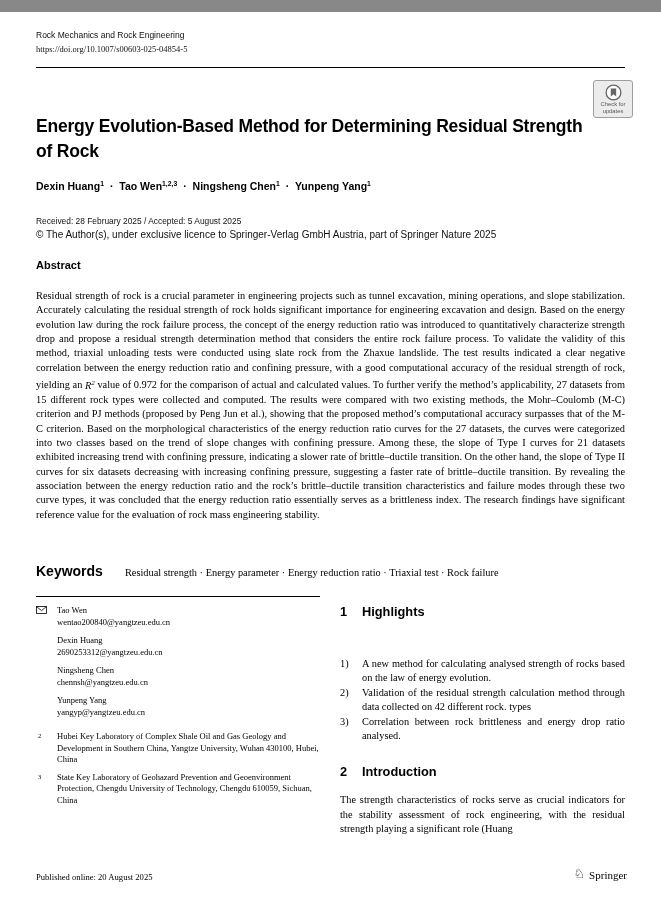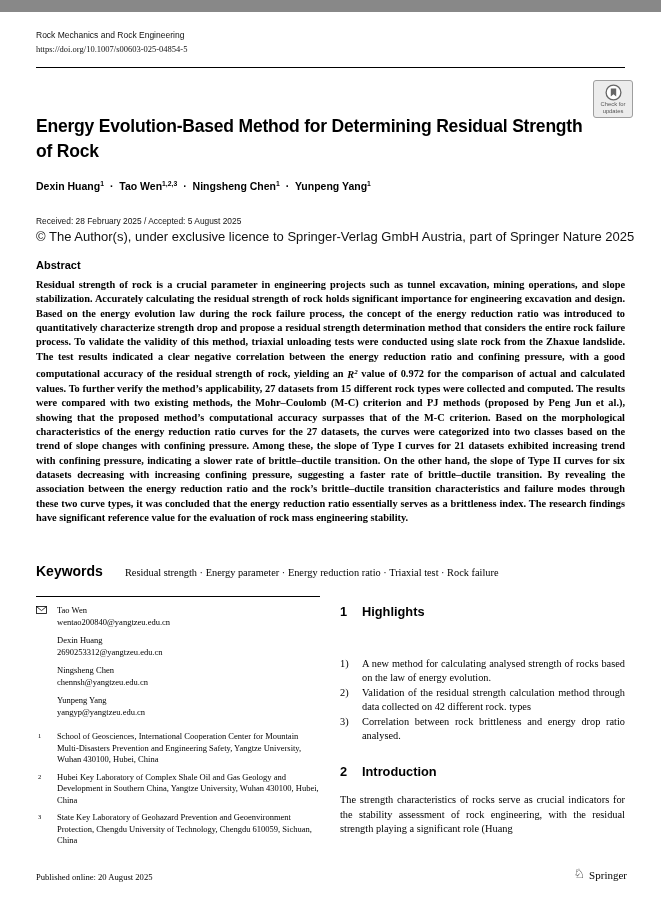--- a/index.html
+++ b/index.html
@@ -23,25 +23,25 @@
   .badge-text{ font-family:"Liberation Sans",sans-serif; font-size:5.8px; line-height:6.5px; color:#555; }
 
   
   .title     { position:absolute; left:36px; top:102px; width:575px; font-family:"Liberation Sans",sans-serif;
                font-weight:bold; font-size:17.5px; line-height:25px; letter-spacing:-0.2px; }
   .authors   { position:absolute; left:36px; top:167px; font-family:"Liberation Sans",sans-serif;
                font-weight:bold; font-size:10.5px; }
   .authors sup { font-size:6.8px; }
   .authors .sep { font-weight:bold; padding:0 3px; }
   .dates     { position:absolute; left:36px; top:204px; font-family:"Liberation Sans",sans-serif; font-size:8.4px; color:#111; }
-  .copyright { position:absolute; left:36px; top:217px; font-family:"Liberation Sans",sans-serif; font-size:13px; color:#111; }
+  .copyright { position:absolute; left:36px; top:217px; font-family:"Liberation Sans",sans-serif; font-size:10px; color:#111; }
 
   
   .abs-h { position:absolute; left:36px; top:247px; font-family:"Liberation Sans",sans-serif; font-weight:bold; font-size:11px;text-align:center; }
-  .abs   { position:absolute; left:36px; top:266px; width:589px; font-size:10.35px; line-height:14.35px; text-align:justify;font-weight:bold; }
+  .abs   { position:absolute; left:36px; top:277px; width:589px; font-size:10.35px; line-height:14.35px; text-align:justify; }
   .abs sup { font-size:7px; }
   .kw    { position:absolute; left:36px; top:551px; width:589px; font-size:10.35px; }
   .kw b  { font-family:"Liberation Sans",sans-serif; font-size:14px; padding-right:22px; }
 
   
   .leftcol  { position:absolute; left:36px;  top:584px; width:285px; }
   .colrule  { width:284px; border-top:1.4px solid #000; margin-bottom:8px; }
   .corr     { display:flex; margin-bottom:7px; font-size:8.5px; line-height:11.5px; }
   .corr-ic  { width:21px; flex-shrink:0; padding-top:1px; }
   .aff      { display:flex; margin-bottom:6px; font-size:8.5px; line-height:11.5px; }
@@ -140,24 +140,20 @@
     <div class="corr">
       <span class="corr-ic"></span>
       <span>
         <span style="display:block">Yunpeng Yang</span>
         <span style="display:block">yangyp@yangtzeu.edu.cn</span>
       </span>
     </div>
 
     <div class="affs">
       <div class="aff">
-        <span class="aff-num">1</span>
-        <span>School of Geosciences, International Cooperation Center for Mountain Multi-Disasters Prevention and Engineering Safety, Yangtze University, Wuhan 430100, Hubei, China</span>
-      </div>
-      <div class="aff">
         <span class="aff-num">2</span>
         <span>Hubei Key Laboratory of Complex Shale Oil and Gas Geology and Development in Southern China, Yangtze University, Wuhan 430100, Hubei, China</span>
       </div>
       <div class="aff">
         <span class="aff-num">3</span>
         <span>State Key Laboratory of Geohazard Prevention and Geoenvironment Protection, Chengdu University of Technology, Chengdu 610059, Sichuan, China</span>
       </div>
     </div>
   </div>
 

